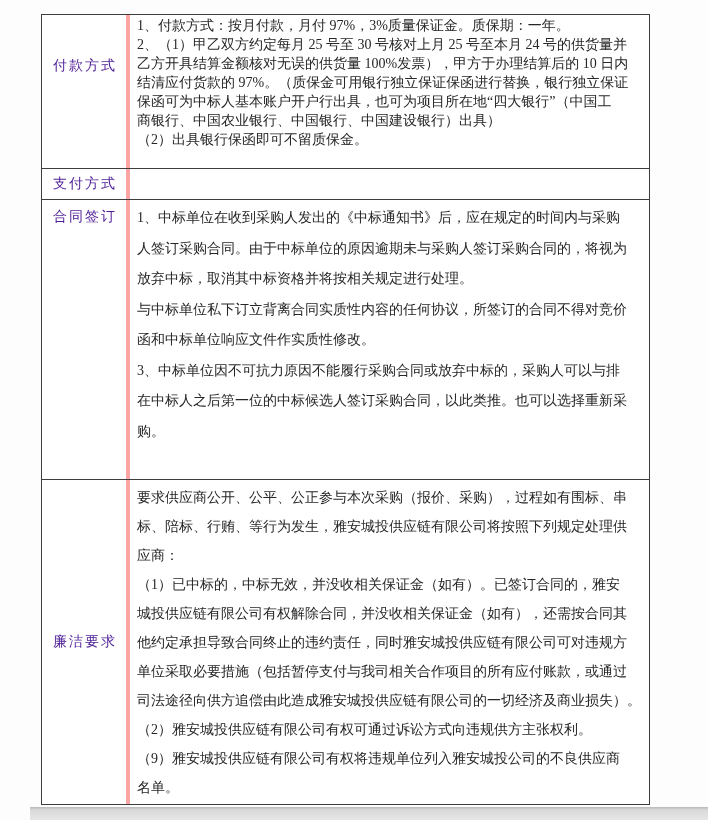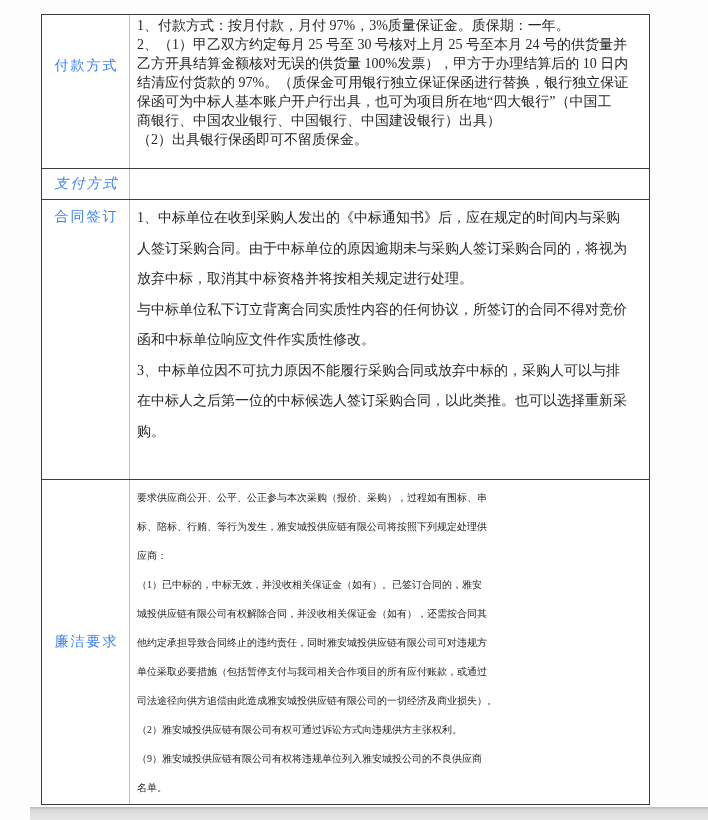--- a/index.html
+++ b/index.html
@@ -16,55 +16,55 @@
   .doc-table {
     position: absolute;
     left: 41px; top: 14px;
     width: 609px;
     border: 1px solid #3d3d3d;
     background: #fff;
   }
   .row { display: flex; border-bottom: 1px solid #3d3d3d; }
   .row:last-child { border-bottom: none; }
   .r0 { height: 154px; }
-  .r1 { height: 31px; font-style: italic; }
+  .r1 { height: 31px; }
   .r2 { height: 280px; justify-content: center; }
   .r3 { height: 324px; }
 
   .cell-label {
     width: 88px;
     flex: 0 0 88px;
-    border-right: 1px solid #fca5a5;
+    border-right: 4px solid #fca5a5;
     display: flex;
     justify-content: center;
     align-items: center;
     font-size: 14px;
     letter-spacing: 2px;
-    color: #3b82f6;
+    color: #4c1d95;
     text-indent: 2px;
   }
   .r0 .cell-label { align-items: flex-start; padding-top: 42px; }
   .r2 .cell-label { align-items: flex-start; padding-top: 8px; }
 
   .cell-content {
     flex: 1 1 auto;
     padding: 1px 5px 0 7px;
     overflow: hidden;
   }
   .cell-content .line { white-space: nowrap; }
 
   .r0 .cell-content .line, .r1 .cell-content .line {
     font-size: 14px;
     line-height: 19px;
   }
   .r1 .cell-content { padding-top: 4px; margin-top: 29px; }
   .r2 .cell-content { padding-top: 3px; }
   .r2 .cell-content .line { font-size: 14px; line-height: 30.5px; }
   .r3 .cell-content { padding-top: 3px; }
-  .r3 .cell-content .line { font-size: 10px; line-height: 29px; }
+  .r3 .cell-content .line { font-size: 14px; line-height: 29px; }
 
   .page-edge {
     position: absolute;
     left: 30px; right: 0; top: 807px; height: 13px;
     background: linear-gradient(to bottom, #b9b9b9 0px, #d9d9d9 3px, #e7e7e7 100%);
   }
 </style>
 </head>
 <body>
 

